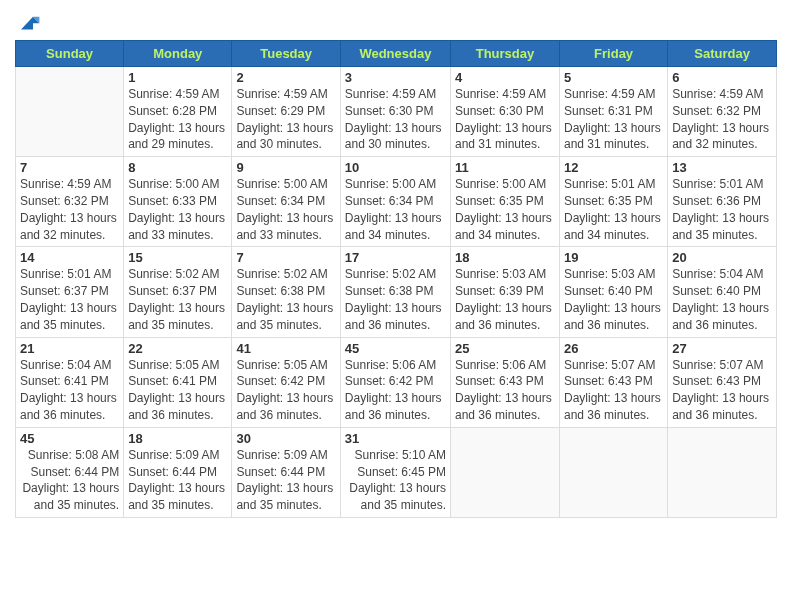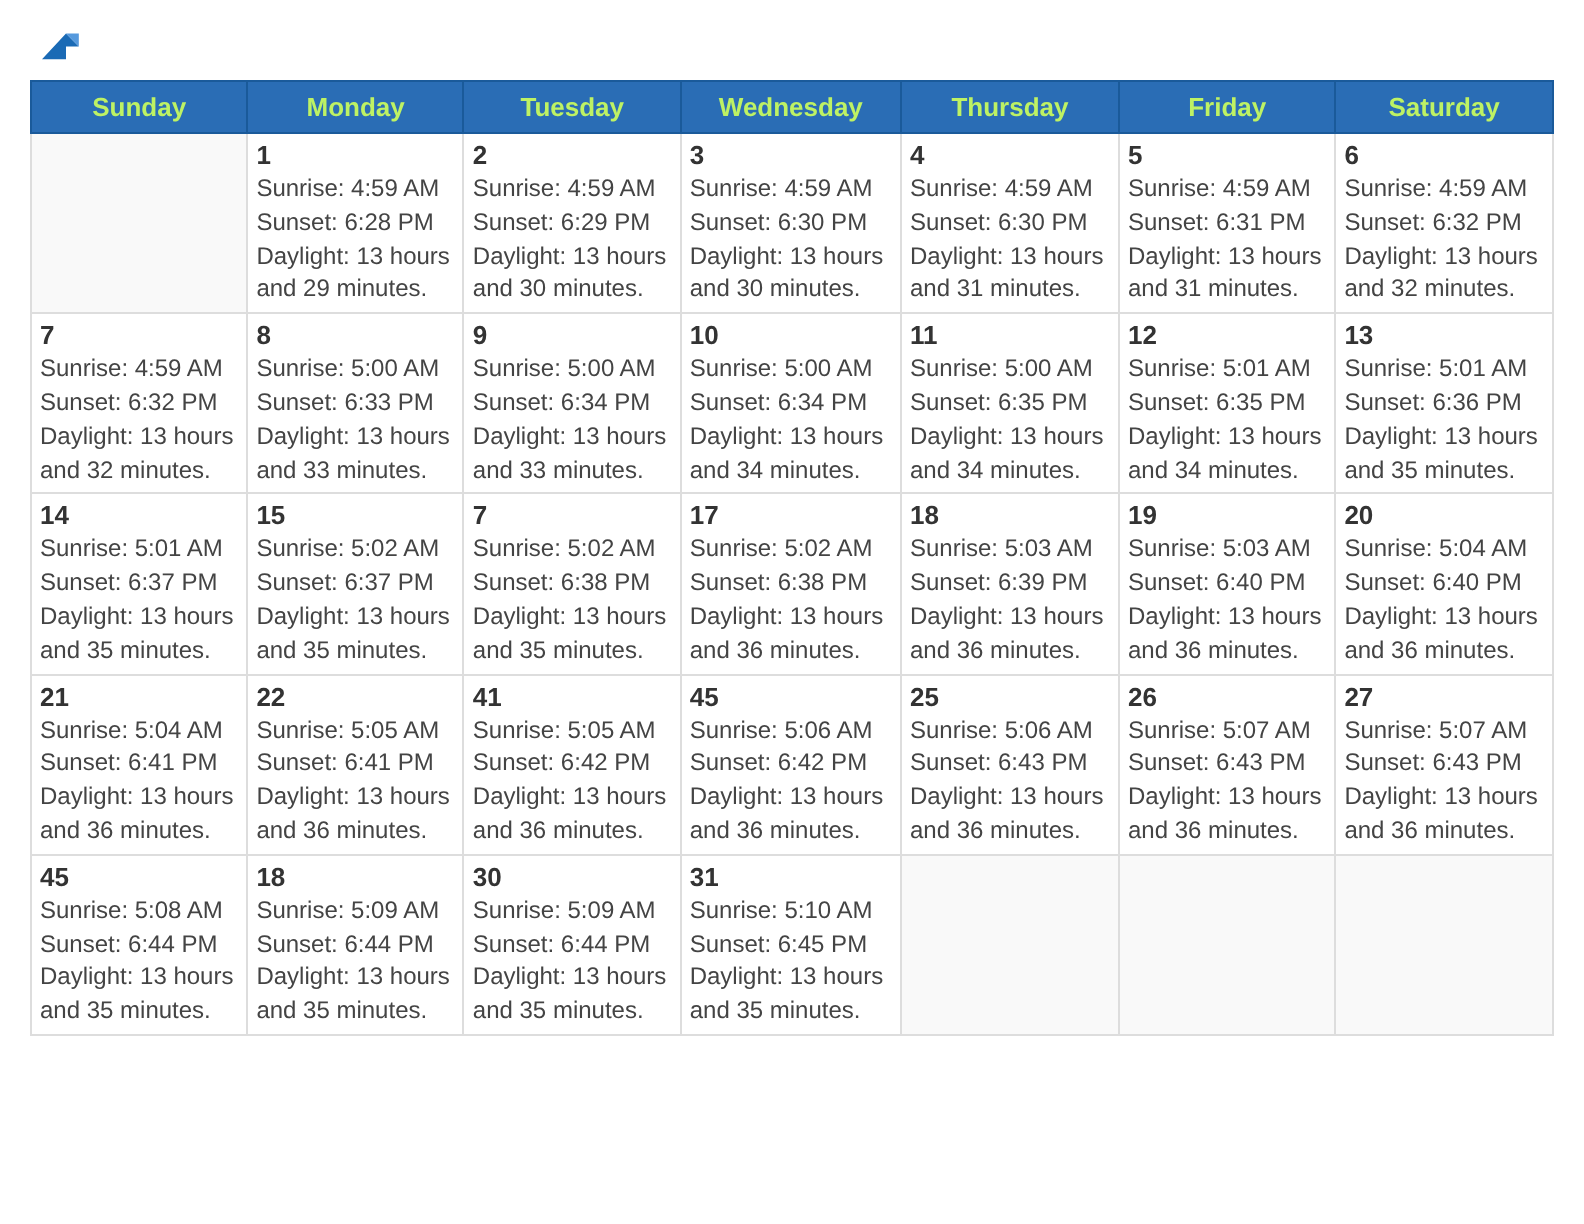--- a/index.html
+++ b/index.html
@@ -317,42 +317,42 @@
             <span class="day-num">27</span>
             <div class="day-info" style="white-space: pre-line;">Sunrise: 5:07 AM
 Sunset: 6:43 PM
 Daylight: 13 hours
 and 36 minutes.</div>
           </td>
         </tr>
         <tr>
           <td>
             <span class="day-num">45</span>
-            <div class="day-info" style="white-space: pre-line;">Sunrise: 5:08 AM
+            <div class="day-info" style="white-space: pre-line; text-align: right;">Sunrise: 5:08 AM
 Sunset: 6:44 PM
 Daylight: 13 hours
 and 35 minutes.</div>
           </td>
           <td>
             <span class="day-num">18</span>
             <div class="day-info" style="white-space: pre-line;">Sunrise: 5:09 AM
 Sunset: 6:44 PM
 Daylight: 13 hours
 and 35 minutes.</div>
           </td>
           <td>
             <span class="day-num">30</span>
             <div class="day-info" style="white-space: pre-line;">Sunrise: 5:09 AM
 Sunset: 6:44 PM
 Daylight: 13 hours
 and 35 minutes.</div>
           </td>
           <td>
             <span class="day-num">31</span>
-            <div class="day-info" style="white-space: pre-line;">Sunrise: 5:10 AM
+            <div class="day-info" style="white-space: pre-line; text-align: right;">Sunrise: 5:10 AM
 Sunset: 6:45 PM
 Daylight: 13 hours
 and 35 minutes.</div>
           </td>
           <td class="empty"></td>
           <td class="empty"></td>
           <td class="empty"></td>
         </tr>
       </tbody>
   </table>

